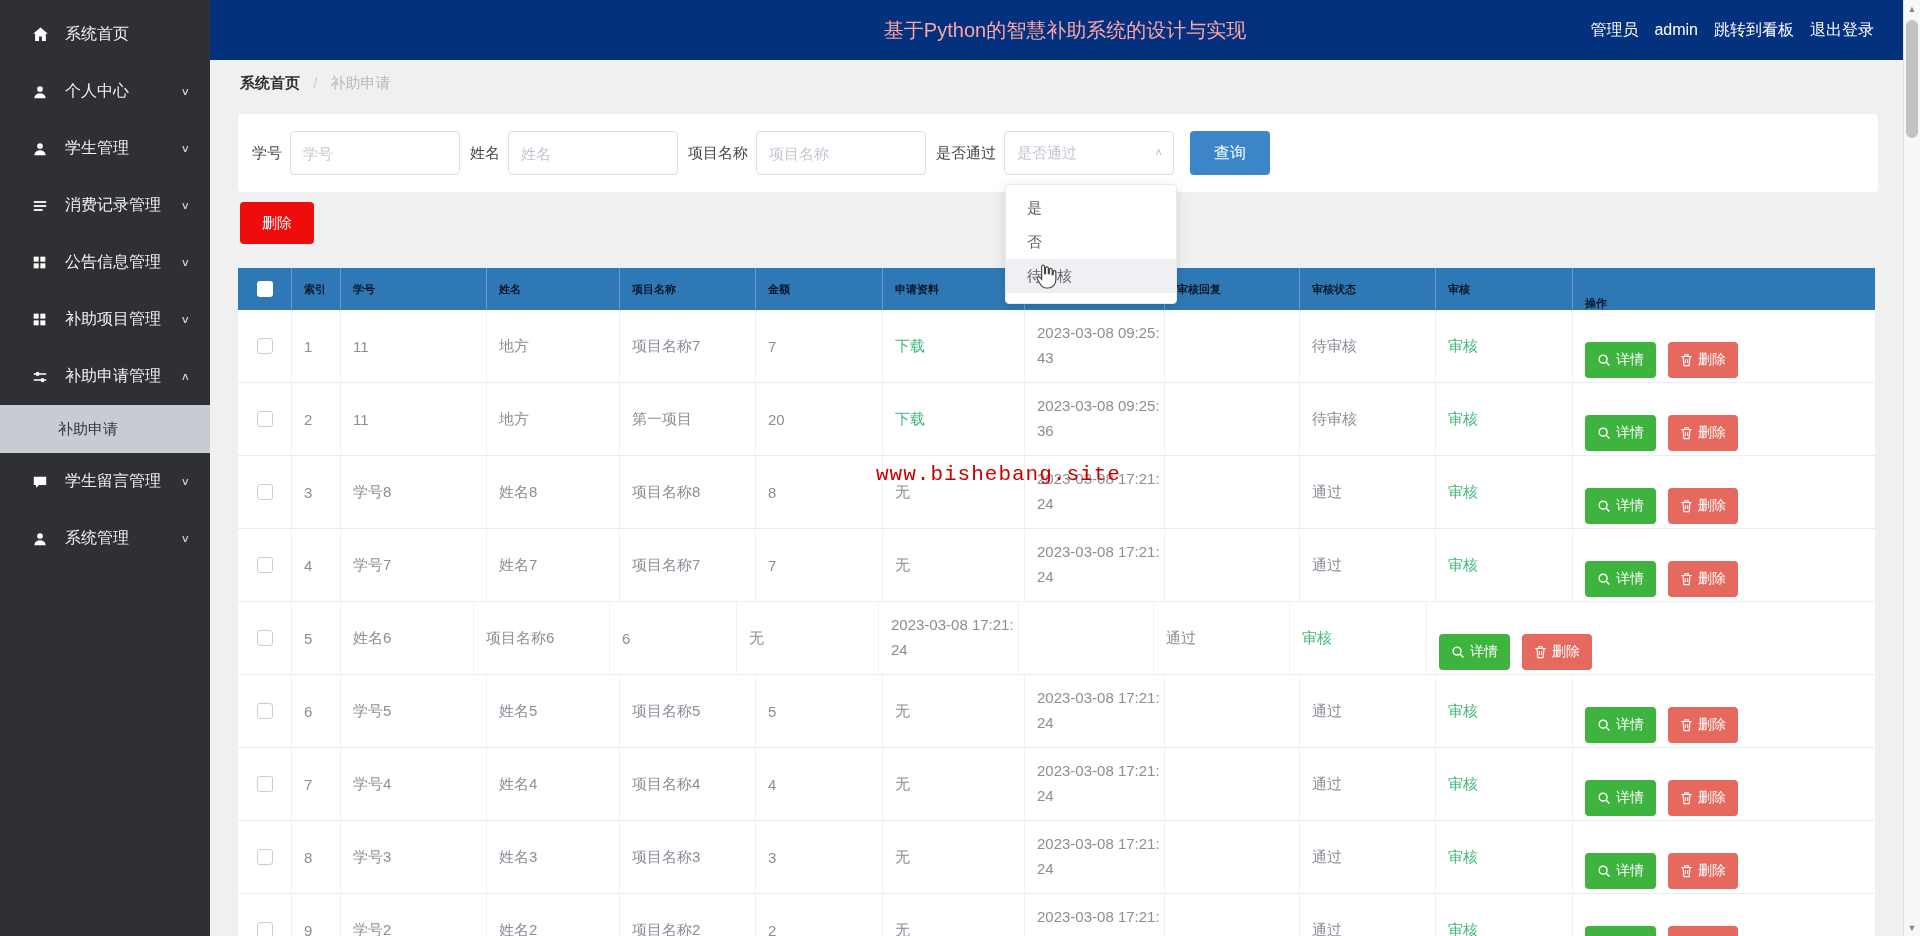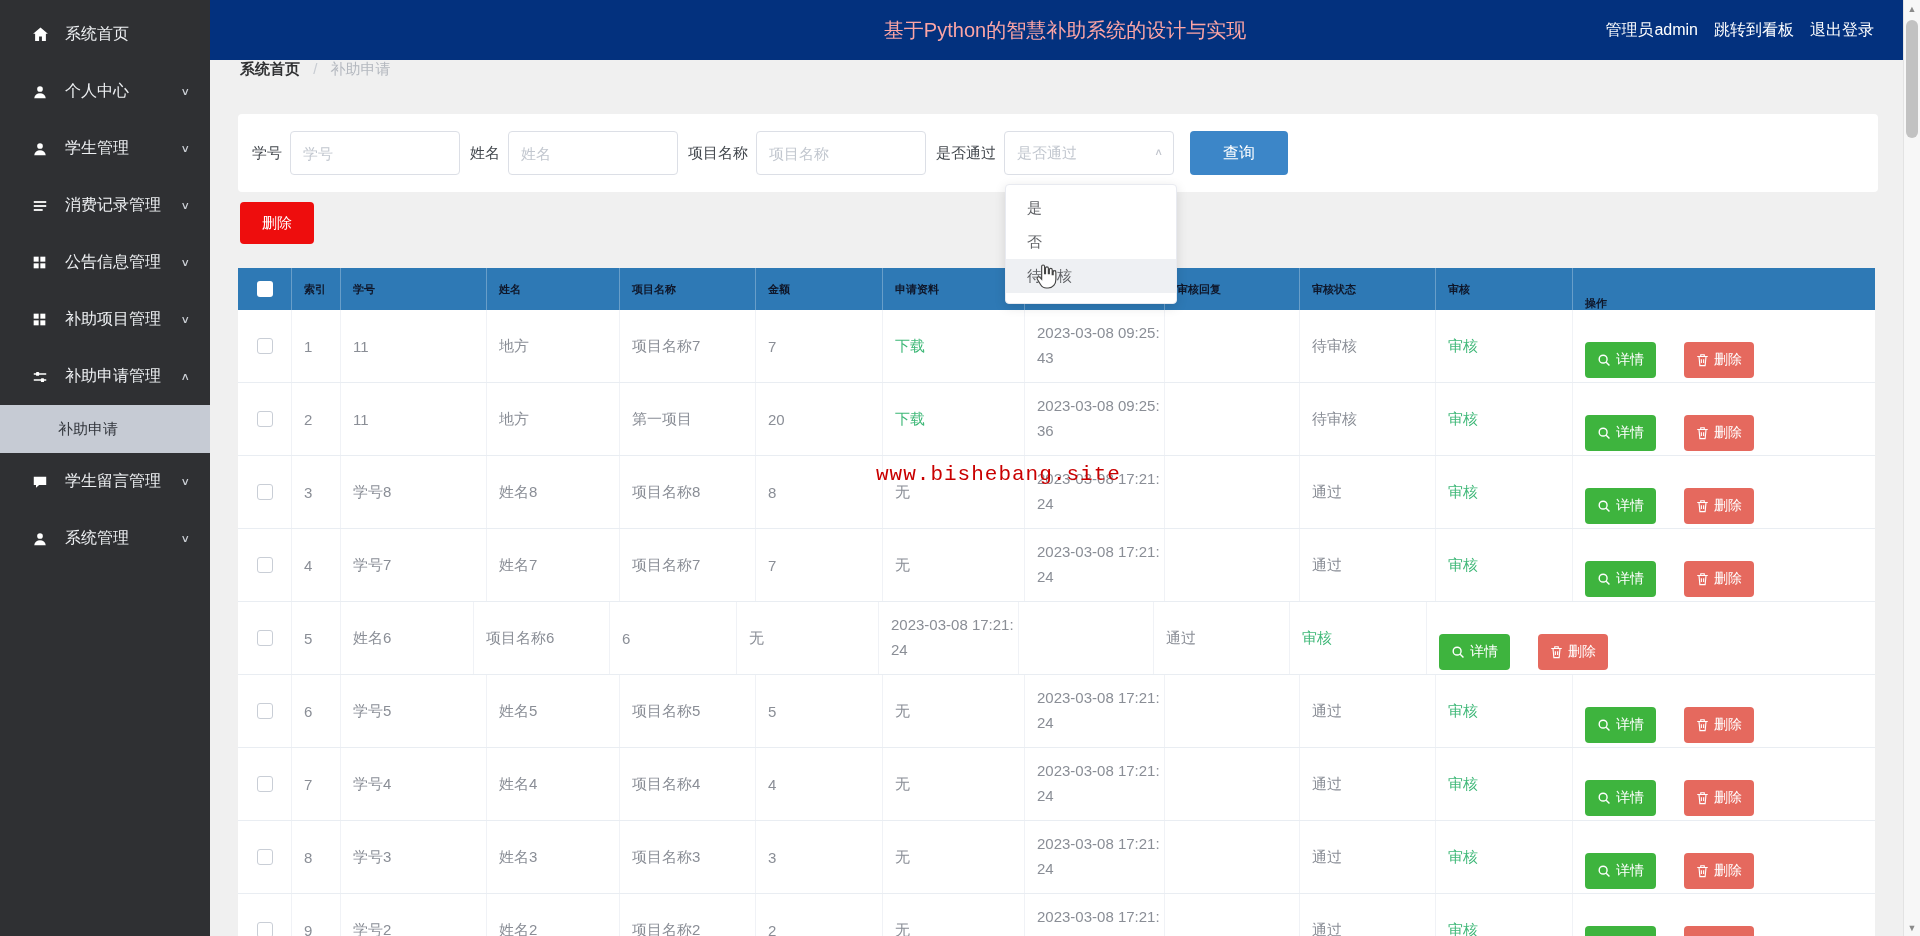--- a/index.html
+++ b/index.html
@@ -12,41 +12,41 @@
   .s-item { height:57px; display:flex; align-items:center; padding:0 20px 0 32px; color:#eef0f3; font-size:16px; cursor:pointer; }
   .s-icon { width:20px; margin-right:13px; display:flex; align-items:center; }
   .s-label { flex:1; white-space:nowrap; }
   .s-chev { font-size:13px; color:#cfd3d9; transform:scaleY(.8); }
   .s-item.t-sub { height:48px; background:#c6cbd4; color:#31353b; padding-left:58px; font-size:15px; }
 
   
   #topbar { position:absolute; left:210px; top:0; width:1710px; height:60px; background:var(--header-bg,#03317e); z-index:15; }
   .t-title { position:absolute; left:0; right:0; top:0; line-height:60px; text-align:center; color:#fca5a5; font-size:20px; }
   .t-right { position:absolute; right:46px; top:0; height:60px; display:flex; align-items:center; color:#fff; font-size:16px; z-index:2; }
-  .t-admin { margin-left:1px; }
+  .t-admin { margin-left:16px; }
   .t-link { margin-left:16px; cursor:pointer; }
 
   
-  #breadcrumb { position:absolute; left:240px; top:60px; font-size:15px; z-index:5; }
+  #breadcrumb { position:absolute; left:240px; top:74px; font-size:15px; z-index:5; }
   .bc-home { color:#303133; font-weight:bold; }
   .bc-sep { color:#c8ccd2; margin:0 9px; }
   .bc-cur { color:#b4b8bf; }
 
   
   #filter-card { position:absolute; left:238px; top:114px; width:1640px; height:78px; background:#fff; border-radius:4px;
                  display:flex; align-items:center; padding-left:14px; z-index:10; }
   .f-label { font-size:15px; color:#42474d; margin-right:8px; white-space:nowrap; }
   .f-input { width:170px; height:44px; border:1px solid #dcdfe6; border-radius:4px; padding:0 12px; font-size:15px;
              color:#606266; outline:none; margin-right:10px; font-family:inherit; }
   .f-input::placeholder { color:#c2c7cf; }
   .f-select { position:relative; width:170px; height:44px; border:1px solid #dcdfe6; border-radius:4px; background:#fff;
               margin-right:16px; cursor:pointer; }
   .sel-ph { display:block; line-height:42px; padding-left:12px; font-size:15px; color:#c2c7cf; }
   .sel-caret { position:absolute; right:10px; top:13px; font-size:12px; color:#c0c4cc; transform:scaleY(.8); }
-  .btn-search { height:44px; padding:0 33px; background:var(--primary-button,#3c86c8); color:#fff; border:none;
+  .btn-search { height:44px; padding:0 24px; background:var(--primary-button,#3c86c8); color:#fff; border:none;
                 border-radius:4px; font-size:16px; cursor:pointer; font-family:inherit; }
 
   
   .dropdown { position:absolute; top:52px; left:0; width:172px; background:#fff; border:1px solid #e8eaf0; border-radius:4px;
               box-shadow:0 3px 12px rgba(0,0,0,.12); padding:6px 0 10px; z-index:90; }
   .opt { height:34px; line-height:34px; padding-left:21px; font-size:15px; color:#606266; cursor:pointer; }
   .opt.hover { background:#eef0f3; }
   .cursor-hand { position:absolute; left:28px; top:78px; z-index:99; }
 
   
@@ -66,21 +66,21 @@
   .hcell.i0,.c0 { width:49px; }  .hcell.i1,.c1 { width:146px; }
   .hcell.i2,.c2 { width:133px; } .hcell.i3,.c3 { width:136px; }
   .hcell.i4,.c4 { width:127px; } .hcell.i5,.c5 { width:142px; }
   .hcell.i6,.c6 { width:140px; } .hcell.i7,.c7 { width:135px; }
   .hcell.i8,.c8 { width:136px;font-family:Liberation Serif, serif; } .hcell.i9,.c9 { width:137px; }
   .hcell.i10,.c10 { width:302px; border-right:none;margin-top:28px; }
   .c6 { word-break:break-all; line-height:1.65; }
   .hcb { width:16px; height:16px; background:#fff; border-radius:3px; }
   .rcb { width:16px; height:16px; background:#fff; border:1px solid #c9ced6; border-radius:3px; cursor:pointer; }
   .green-link { color:var(--link-green,#3fb878); cursor:pointer; }
-  .c-ops { gap:28px;align-items:center; }
+  .c-ops { gap:12px;align-items:center; }
   .row-btn { height:36px; padding:0 12px; border:none; border-radius:4px; color:#fff; font-size:14px;
              display:flex; align-items:center; gap:5px; cursor:pointer; font-family:inherit; }
   .btn-detail { background:var(--detail-green,#3eb43e); }
   .btn-del { background:var(--row-delete,#e5695e); }
 
   
   #watermark { position:absolute; left:876px; top:463px; font-family:"Liberation Mono","DejaVu Sans Mono",monospace;
                font-size:21px; color:#c90000; z-index:60; pointer-events:none; letter-spacing:1px; }
 
   

